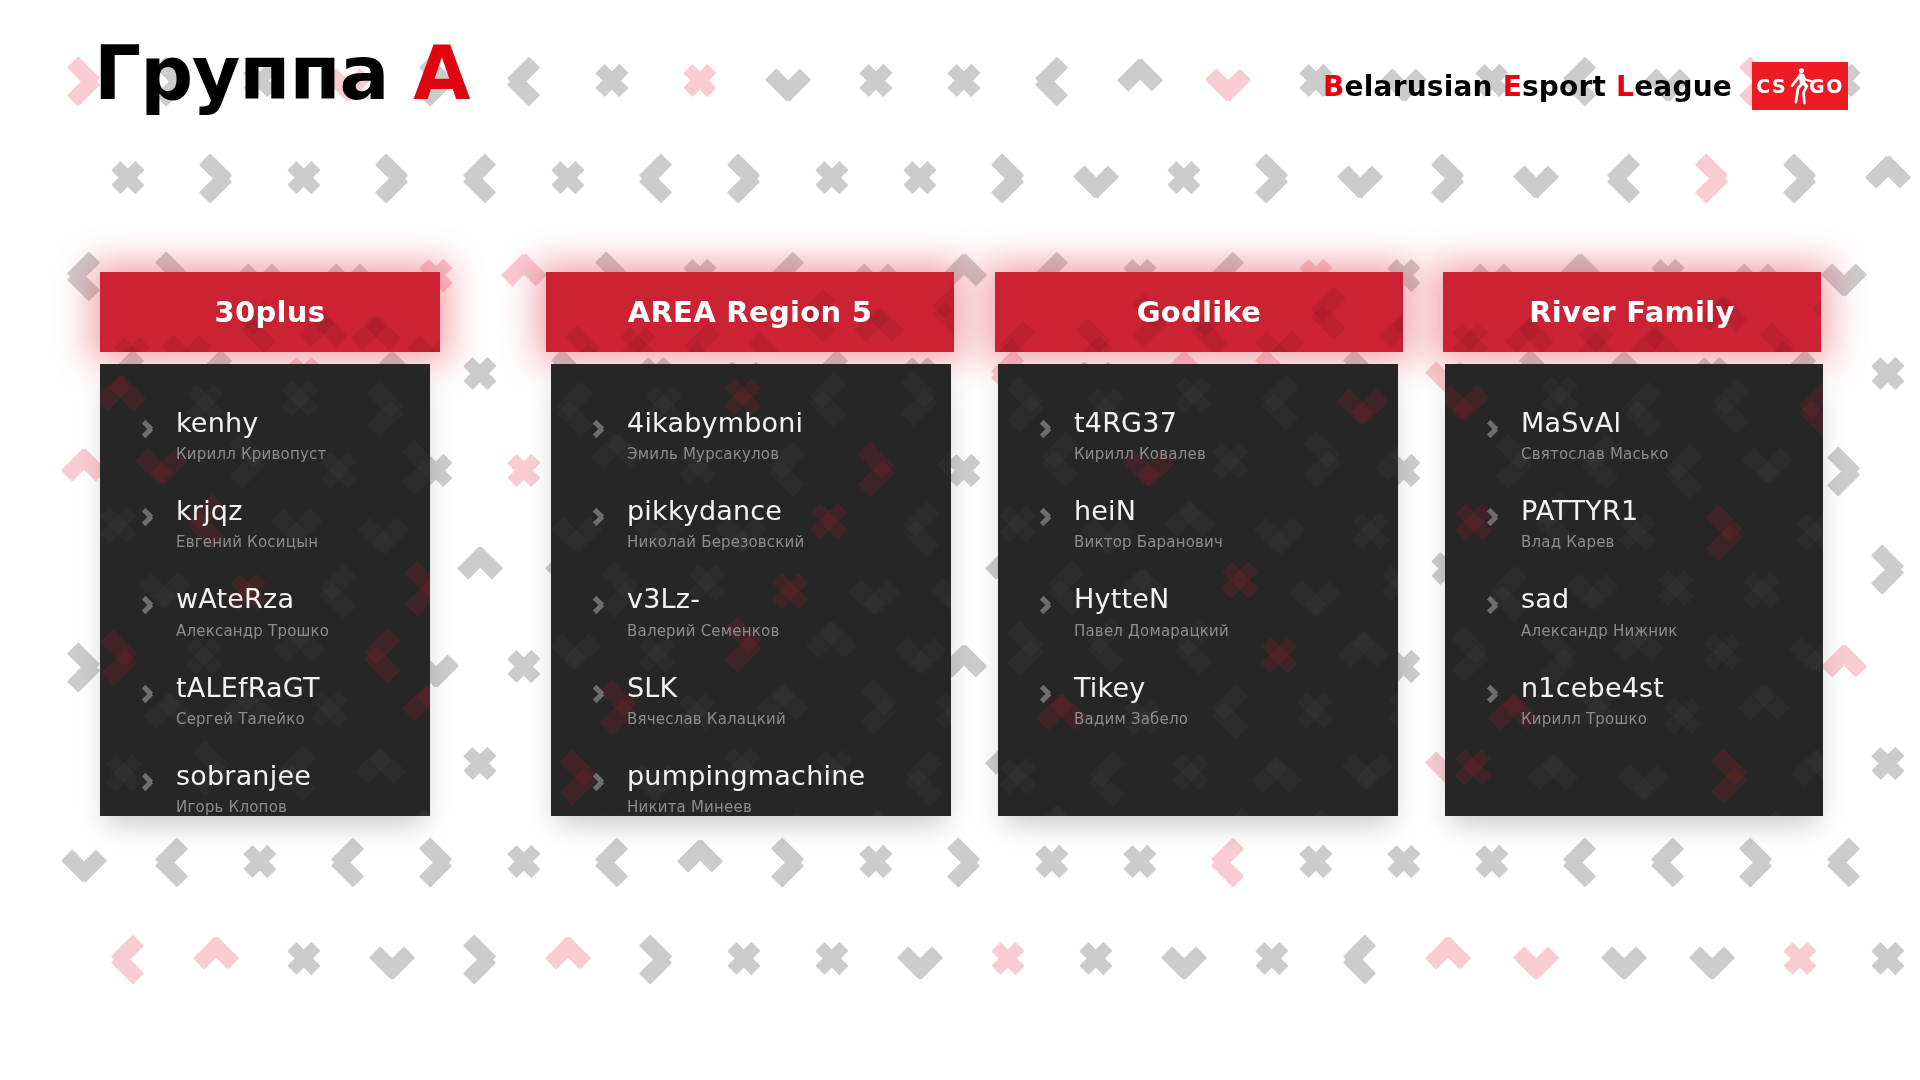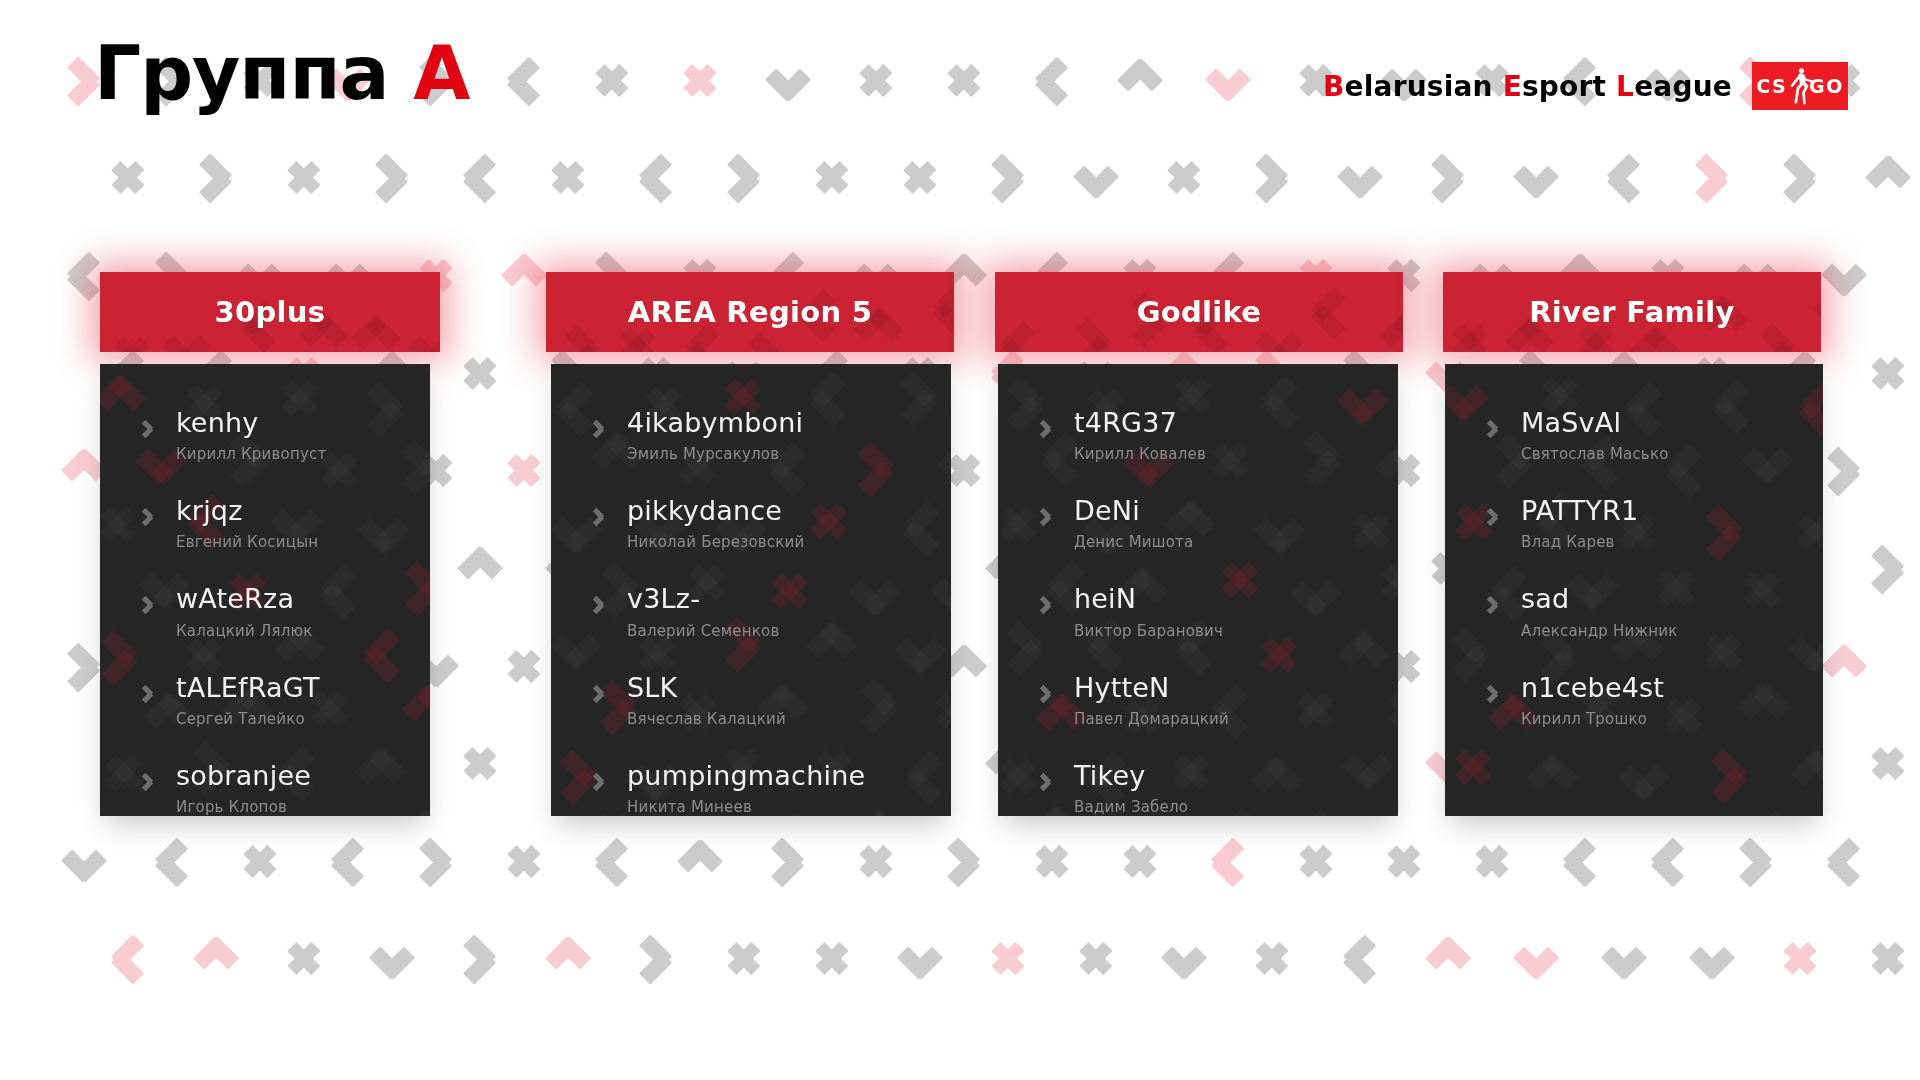--- a/index.html
+++ b/index.html
@@ -1639,21 +1639,21 @@
             <span class="realname">Евгений Косицын</span>
           </span>
         </div>
         <div class="player">
           <span class="bullet">
             <i style="left:0;top:2px;width:11px;height:5px;transform:rotate(45deg);"></i>
             <i style="left:0;top:9px;width:11px;height:5px;transform:rotate(-45deg);"></i>
           </span>
           <span class="pnames">
             <span class="nick">wAteRza</span>
-            <span class="realname">Калацкий Лялюк</span>
+            <span class="realname">Александр Трошко</span>
           </span>
         </div>
         <div class="player">
           <span class="bullet">
             <i style="left:0;top:2px;width:11px;height:5px;transform:rotate(45deg);"></i>
             <i style="left:0;top:9px;width:11px;height:5px;transform:rotate(-45deg);"></i>
           </span>
           <span class="pnames">
             <span class="nick">tALEfRaGT</span>
             <span class="realname">Сергей Талейко</span>
@@ -2323,30 +2323,20 @@
             <span class="nick">t4RG37</span>
             <span class="realname">Кирилл Ковалев</span>
           </span>
         </div>
         <div class="player">
           <span class="bullet">
             <i style="left:0;top:2px;width:11px;height:5px;transform:rotate(45deg);"></i>
             <i style="left:0;top:9px;width:11px;height:5px;transform:rotate(-45deg);"></i>
           </span>
           <span class="pnames">
-            <span class="nick">DeNi</span>
-            <span class="realname">Денис Мишота</span>
-          </span>
-        </div>
-        <div class="player">
-          <span class="bullet">
-            <i style="left:0;top:2px;width:11px;height:5px;transform:rotate(45deg);"></i>
-            <i style="left:0;top:9px;width:11px;height:5px;transform:rotate(-45deg);"></i>
-          </span>
-          <span class="pnames">
             <span class="nick">heiN</span>
             <span class="realname">Виктор Баранович</span>
           </span>
         </div>
         <div class="player">
           <span class="bullet">
             <i style="left:0;top:2px;width:11px;height:5px;transform:rotate(45deg);"></i>
             <i style="left:0;top:9px;width:11px;height:5px;transform:rotate(-45deg);"></i>
           </span>
           <span class="pnames">

